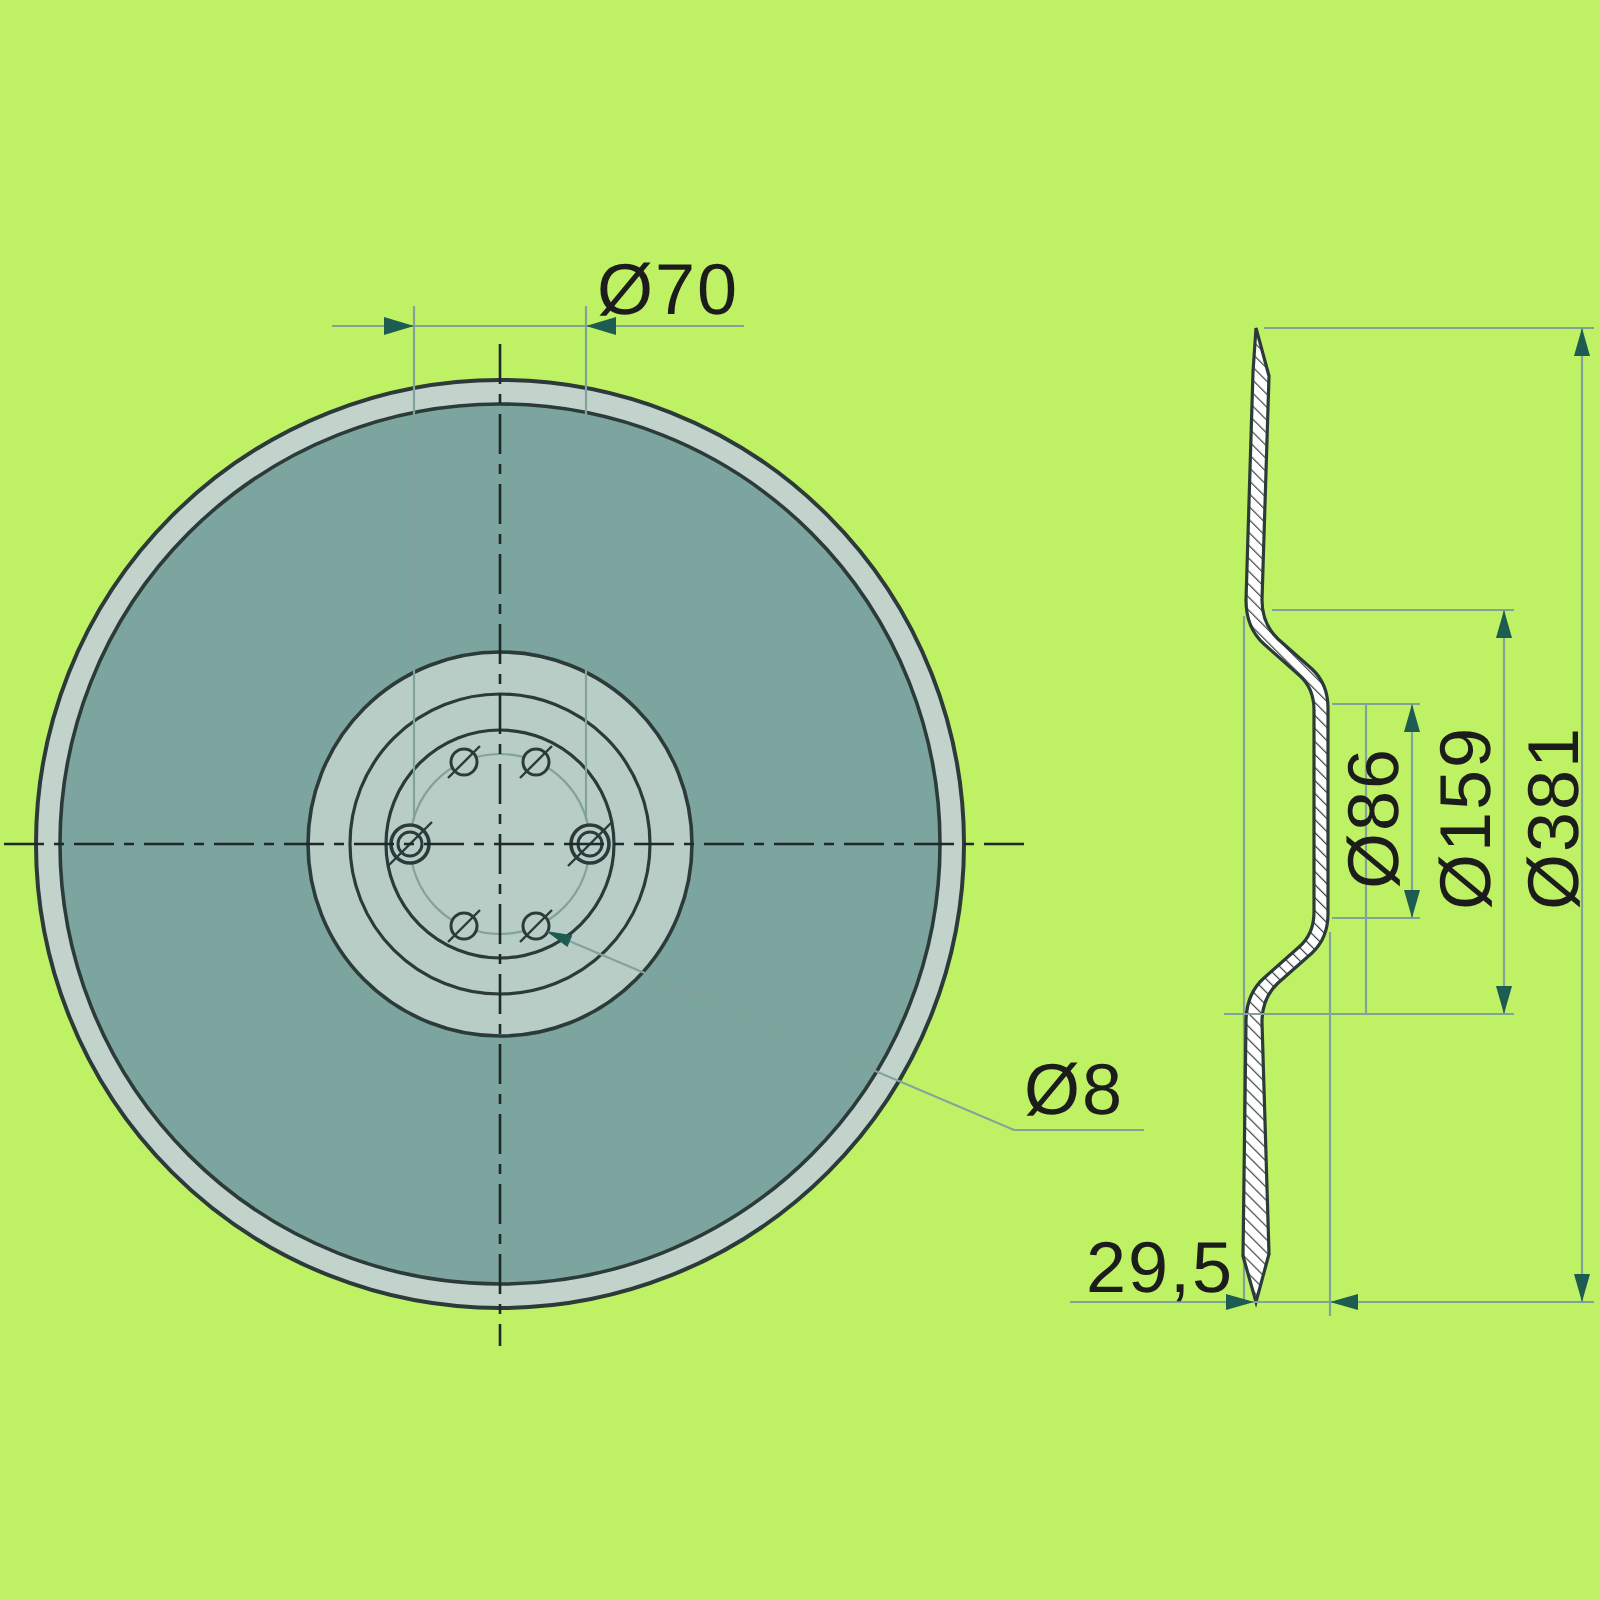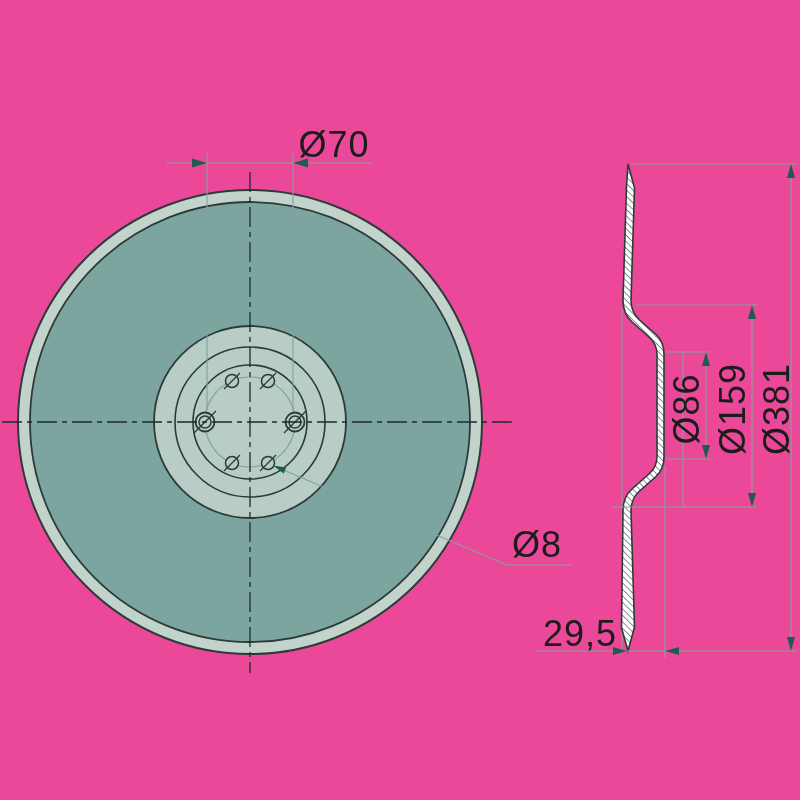--- a/index.html
+++ b/index.html
@@ -7,21 +7,21 @@
     padding: 0;
     background: #ffffff;
     width: 800px;
     height: 800px;
     overflow: hidden;
   }
   #stage {
     width: 800px;
     height: 800px;
     position: relative;
-    background: #ec4899;
+    background: #bef264;
   }
   svg { display: block; }
   text {
     font-family: "Liberation Sans", "DejaVu Sans", sans-serif;
     font-size: 36px;
     fill: #1c1c1c;
     letter-spacing: 1px;
   }
 </style>
 </head>

